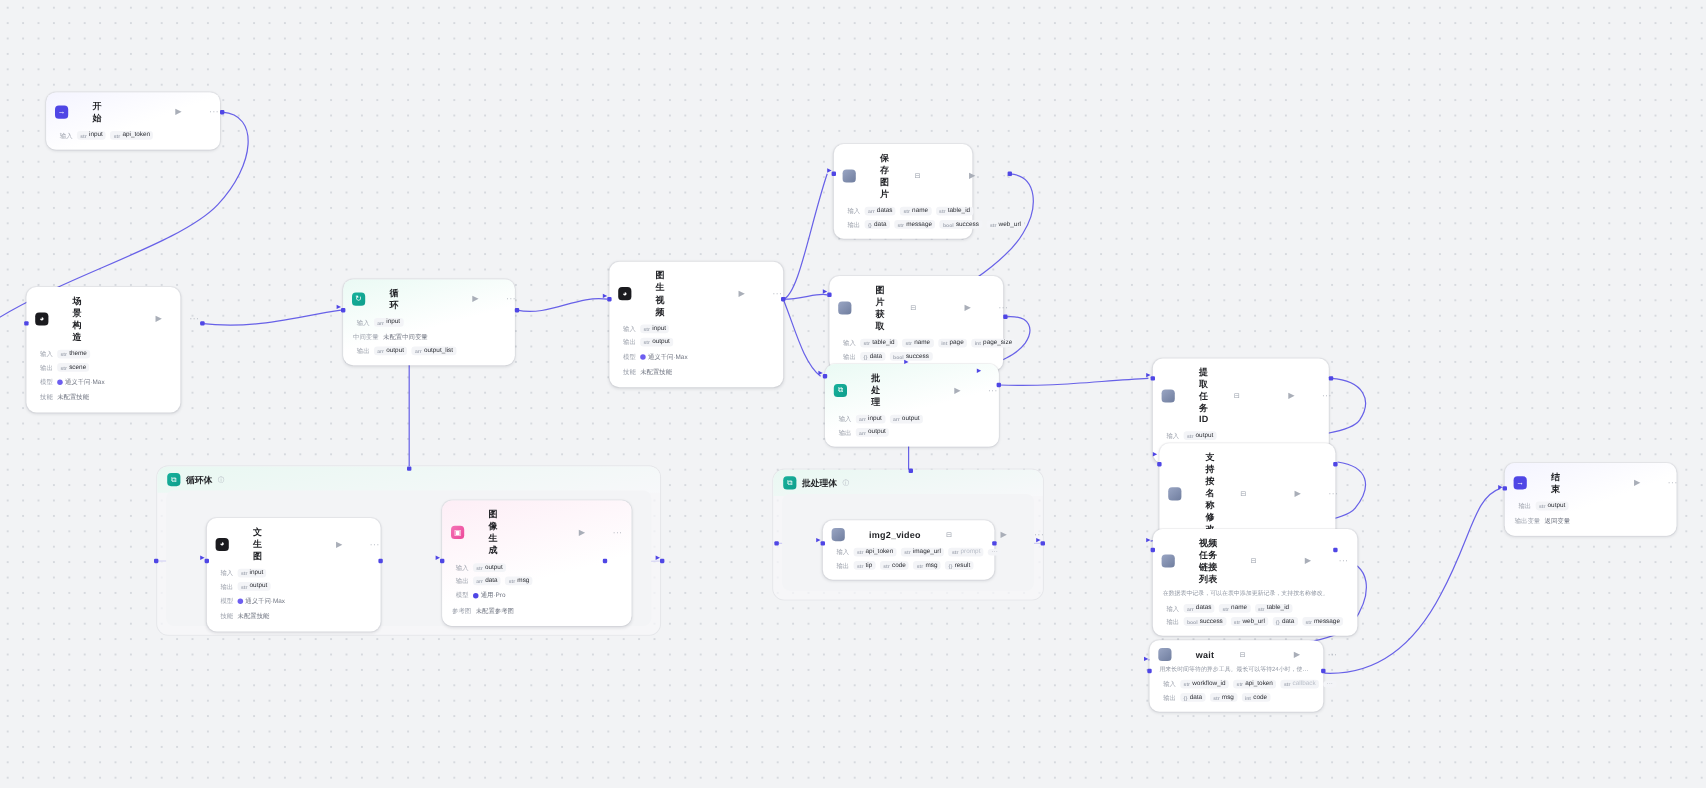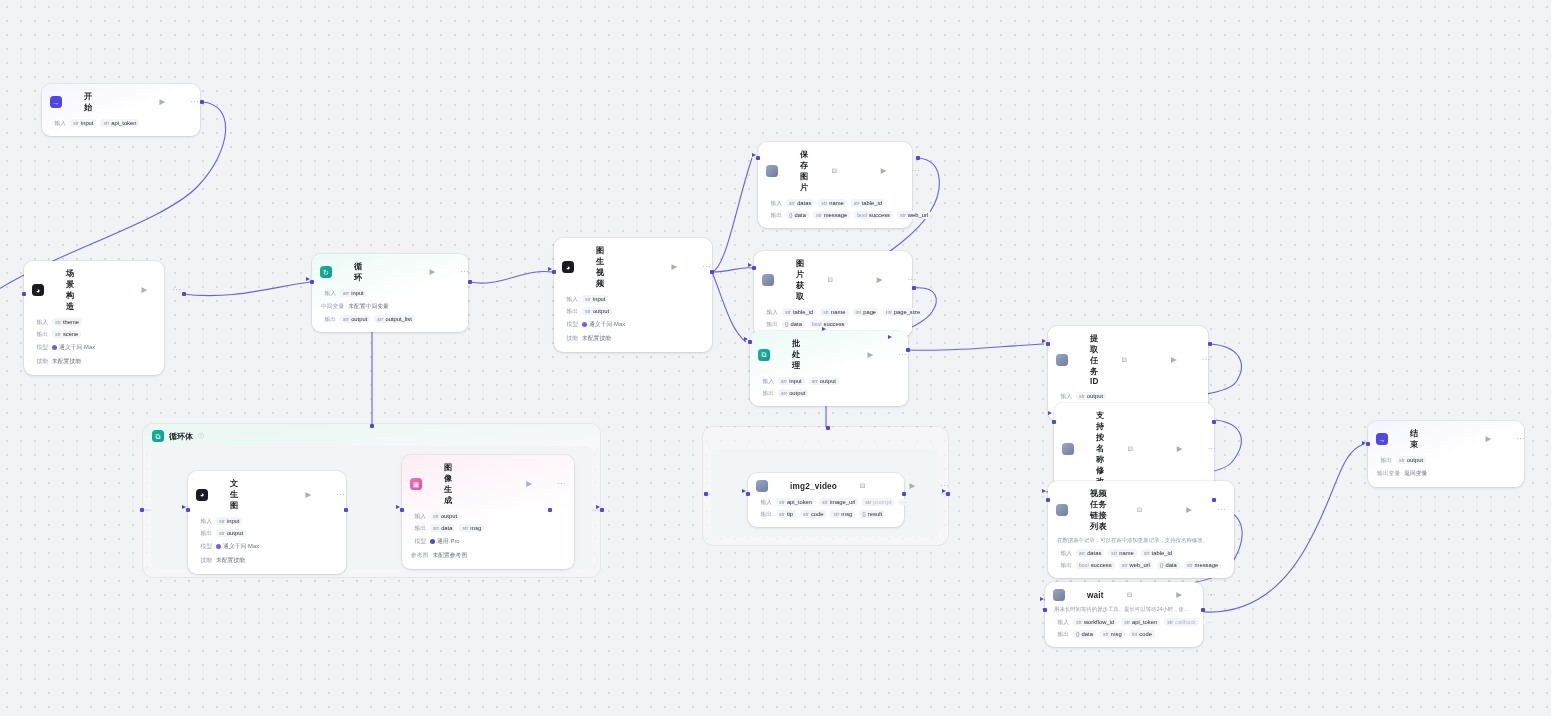--- a/index.html
+++ b/index.html
@@ -94,20 +94,25 @@
   <div id="groups">
       <div class="group" style="left: 143px; top: 424px; width: 457px; height: 153px;">
         <div class="ghdr">
       <span class="ico teal">⧉</span>
       <span class="gttl">循环体</span>
       <span class="ginfo">ⓘ</span>
     </div>
     <div class="gbody"></div>
       </div>
       <div class="group" style="left: 703px; top: 427px; width: 245px; height: 118px;">
+        <div class="ghdr">
+      <span class="ico teal">⧉</span>
+      <span class="gttl">批处理体</span>
+      <span class="ginfo">ⓘ</span>
+    </div>
     <div class="gbody"></div>
       </div>
     </div>
   <div id="nodes">
       <div class="node tinted" style="left: 42px; top: 84px; width: 158px;">
         <div class="hdr">
       <span class="ico indigo">→</span>
       <span class="ttl">开始</span>
       <span class="badge"></span>
       <span class="sp"></span>
@@ -227,21 +232,21 @@
             <span>通义千问·Max</span>
           </span>
         </div>
         <div class="row">
         <span class="lbl">技能</span>
           <span class="chip plain muted">
             <span>未配置技能</span>
           </span>
         </div>
       </div>
-      <div class="node " style="left: 758px; top: 142px; width: 154px;">
+      <div class="node " style="left: 758px; top: 131px; width: 126px;">
         <div class="hdr">
       <span class="ico avatar"></span>
       <span class="ttl">保存图片</span>
       <span class="badge">⊟</span>
       <span class="sp"></span>
       <span class="play">▶</span>
       <span class="dots">···</span>
     </div>
         <div class="row">
         <span class="lbl">输入</span>

